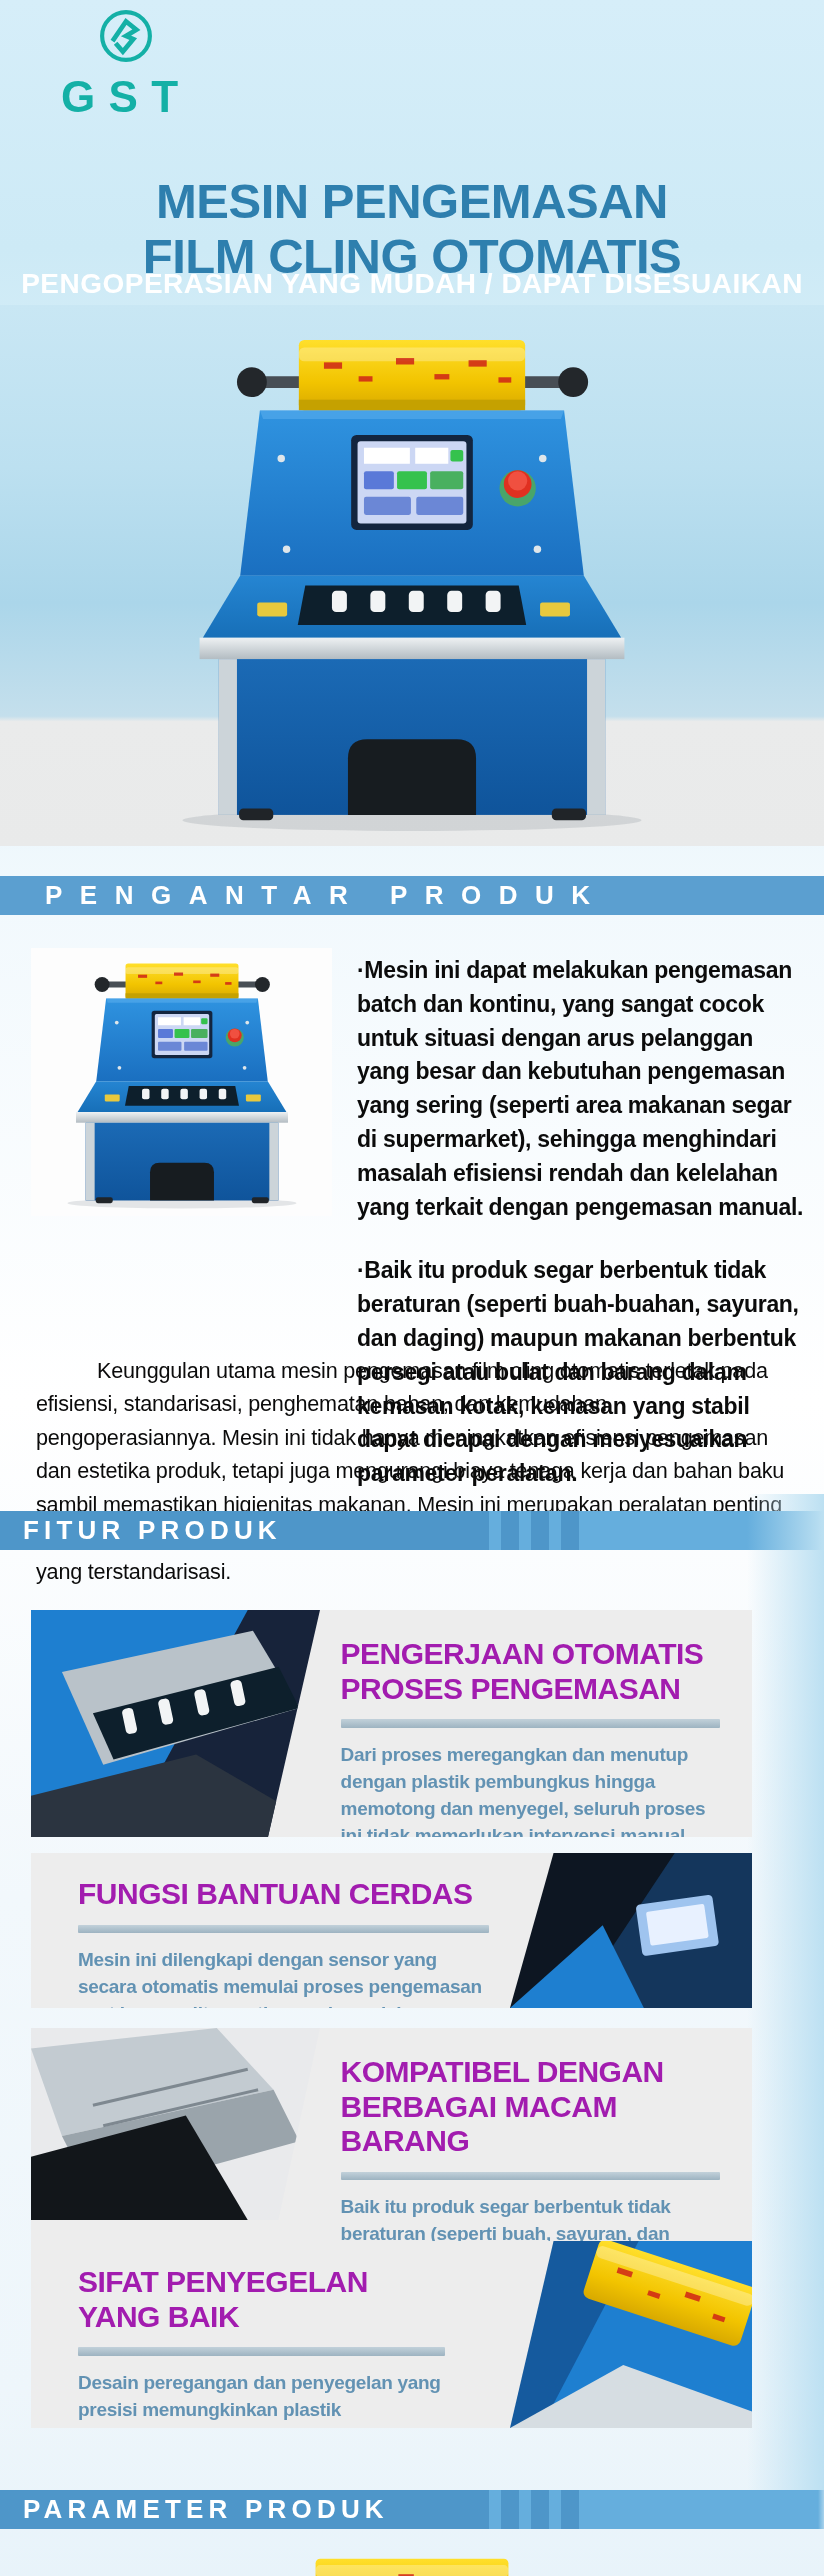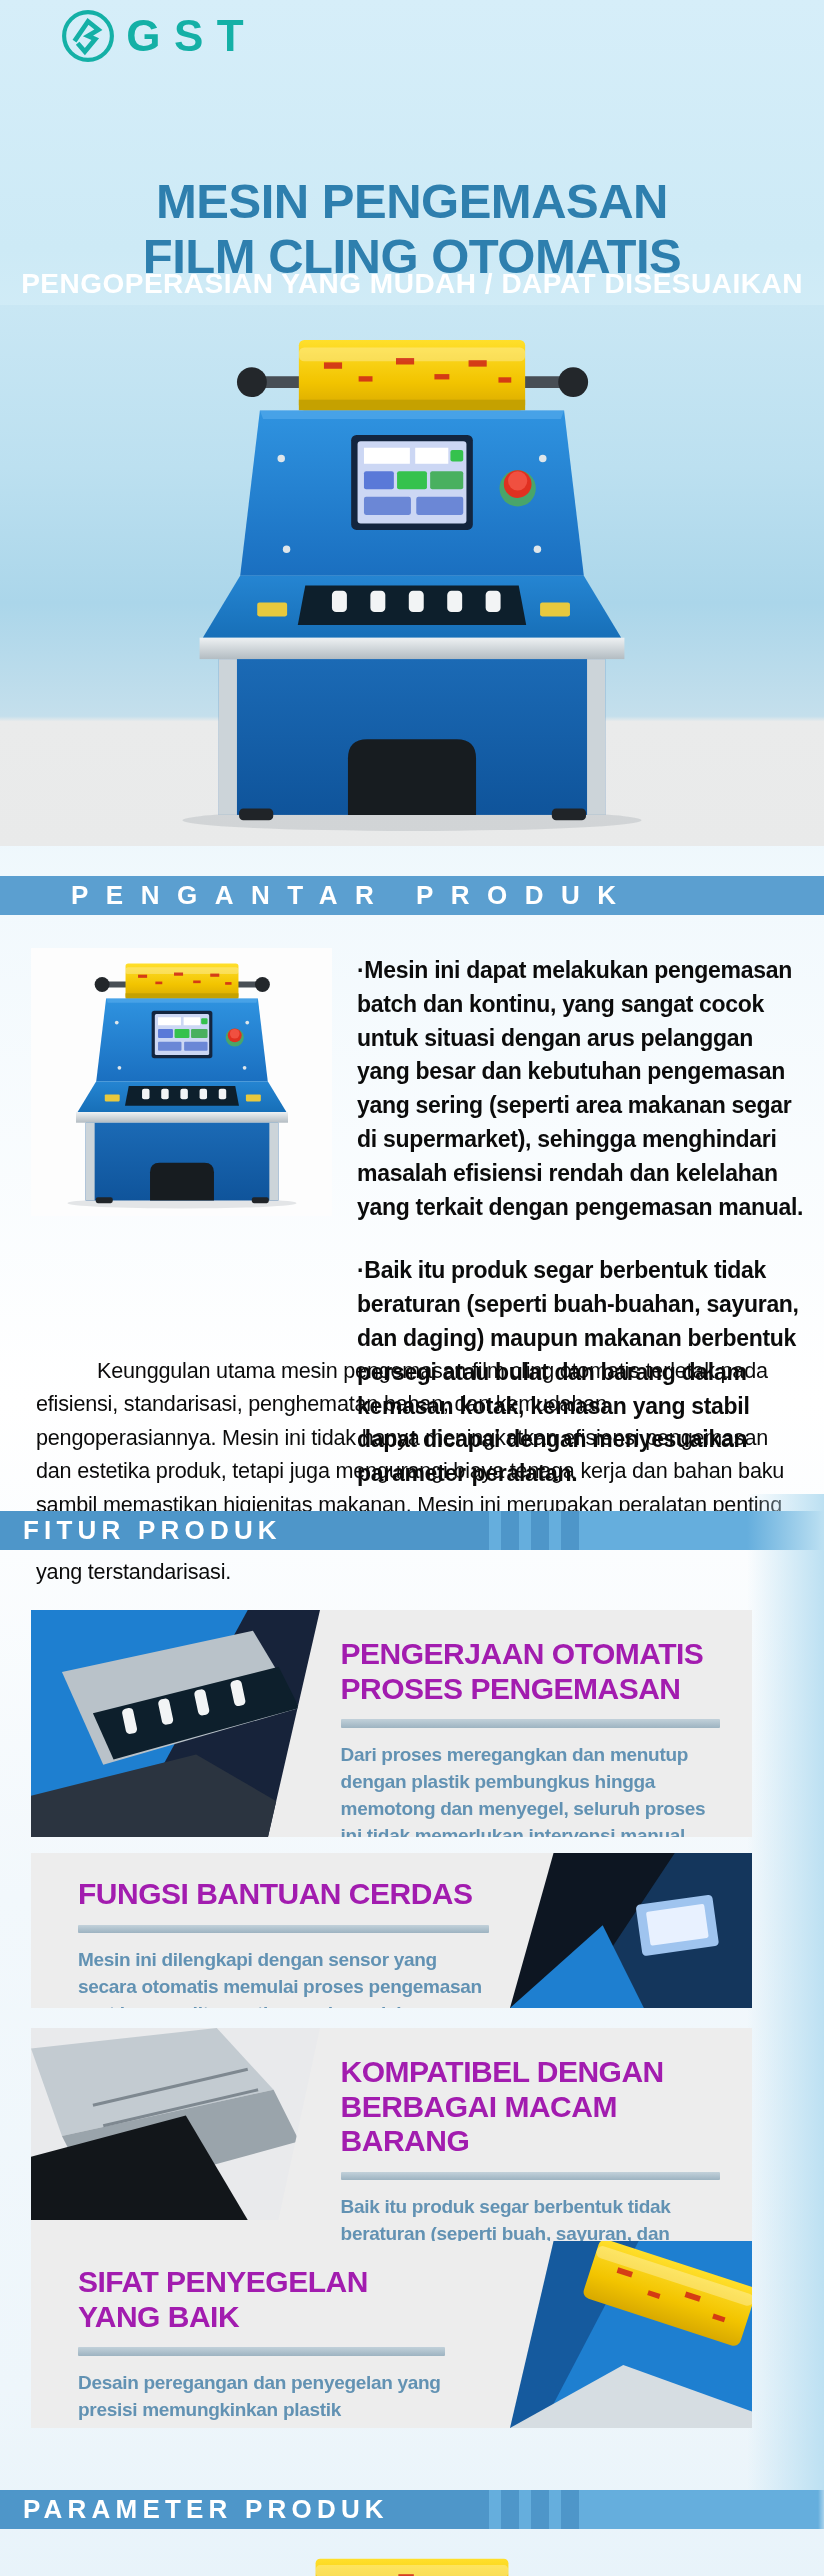--- a/index.html
+++ b/index.html
@@ -4,31 +4,31 @@
 <style>
   html,body{margin:0;padding:0;background:#9fc9de;}
   *{box-sizing:border-box;}
   #page{
     position:relative;width:824px;height:4122px;margin:0 auto;overflow:hidden;
     font-family:"Liberation Sans", sans-serif;
     background:linear-gradient(180deg,#d6eef9 0%,#cdeaf6 6%,#f2f9fd 22%,#ffffff 34%,#f2f8fc 46%,#eef6fb 58%,#e3f1f9 66%,#d9edf8 74%,#cfe9f6 84%,#c2e3f4 94%,#b7def1 100%);
   }
   .abs{position:absolute;}
   
-  .logo{top:9.3px;left:61px;display:flex;align-items:center;gap:11.3px;}
+  .logo{top:9.3px;left:61px;display:flex;align-items:center;gap:11.3px;flex-direction:column;}
   .logo-text{font-size:44px;font-weight:bold;color:#14b0a6;letter-spacing:13.4px;line-height:1;}
   .hero-title{top:174px;left:0;width:824px;text-align:center;color:#2e7fae;font-weight:bold;font-size:49px;line-height:1.12;letter-spacing:-0.5px;}
   .hero-subtitle{top:268px;left:0;width:824px;text-align:center;color:#ffffff;font-weight:bold;font-size:28px;letter-spacing:0.5px;}
   
   .hero-stage{top:305px;left:0;width:824px;height:541px;
     background:linear-gradient(180deg,#c9e7f4 0%,#bce0f0 30%,#abd6ea 55%,#c4dfec 76%,#eaebeb 77%,#e9eaea 100%);}
   .hero-machine{position:absolute;left:170px;top:19.6px;}
   
   .bar{left:0;width:824px;height:39px;color:#fff;font-weight:bold;font-size:26px;line-height:39px;white-space:nowrap;}
-  .bar-solid{background:#5b9fd0;padding-left:71px;letter-spacing:17.5px;}
+  .bar-solid{background:#5b9fd0;padding-left:45px;letter-spacing:17.5px;}
   .bar-striped{padding-left:23px;letter-spacing:5.2px;
     background:linear-gradient(90deg,
       #4e96c9 0px,#4e96c9 489px,
       #65aedd 489px,#65aedd 501px,
       #4e96c9 501px,#4e96c9 519px,
       #65aedd 519px,#65aedd 531px,
       #4e96c9 531px,#4e96c9 549px,
       #65aedd 549px,#65aedd 561px,
       #4e96c9 561px,#4e96c9 579px,
       #65aedd 579px,#65aedd 818px,

